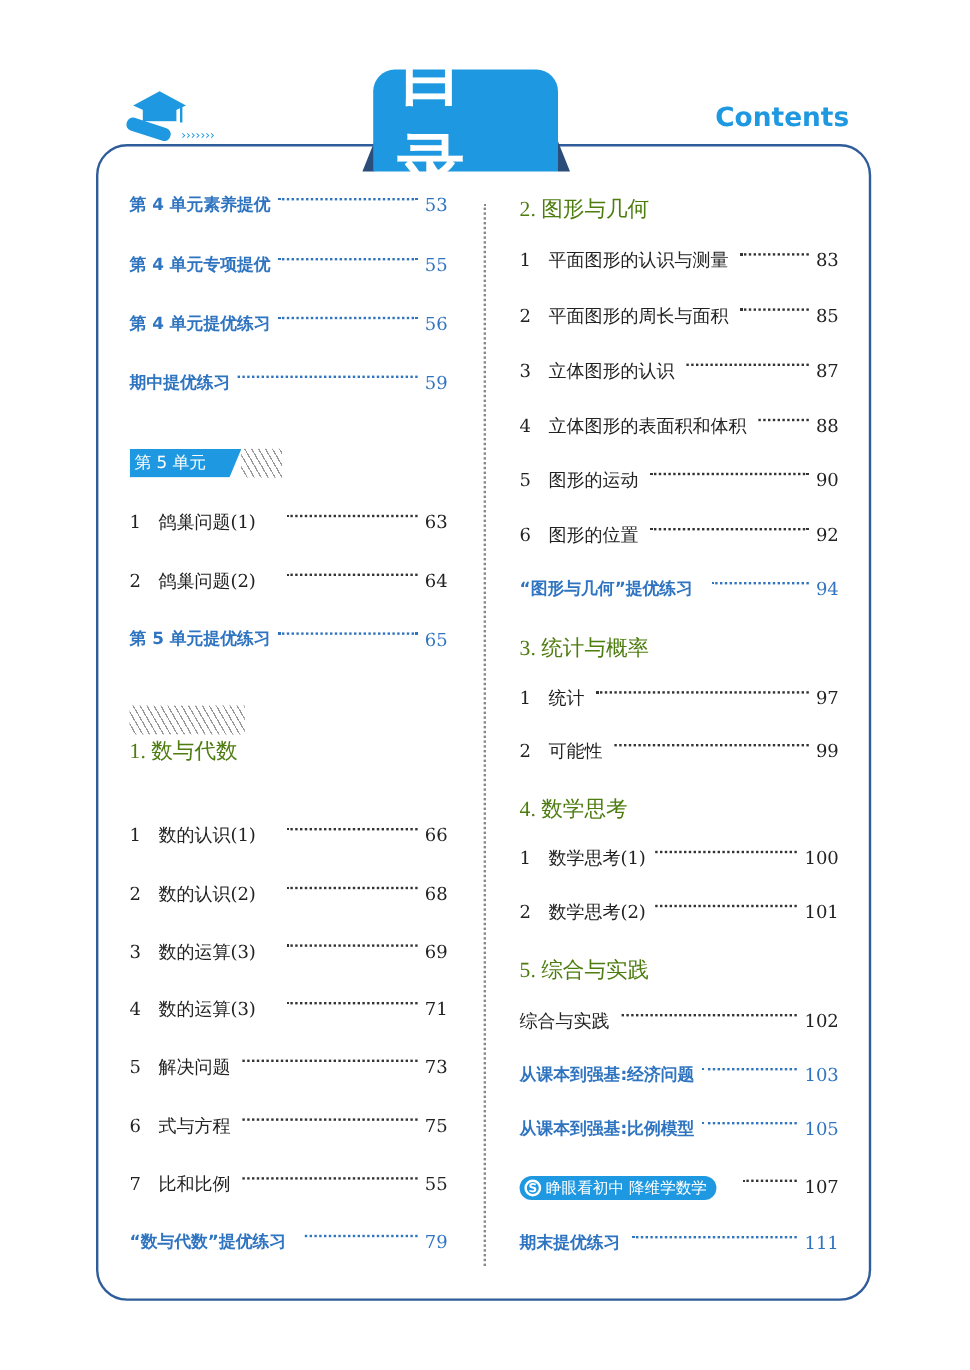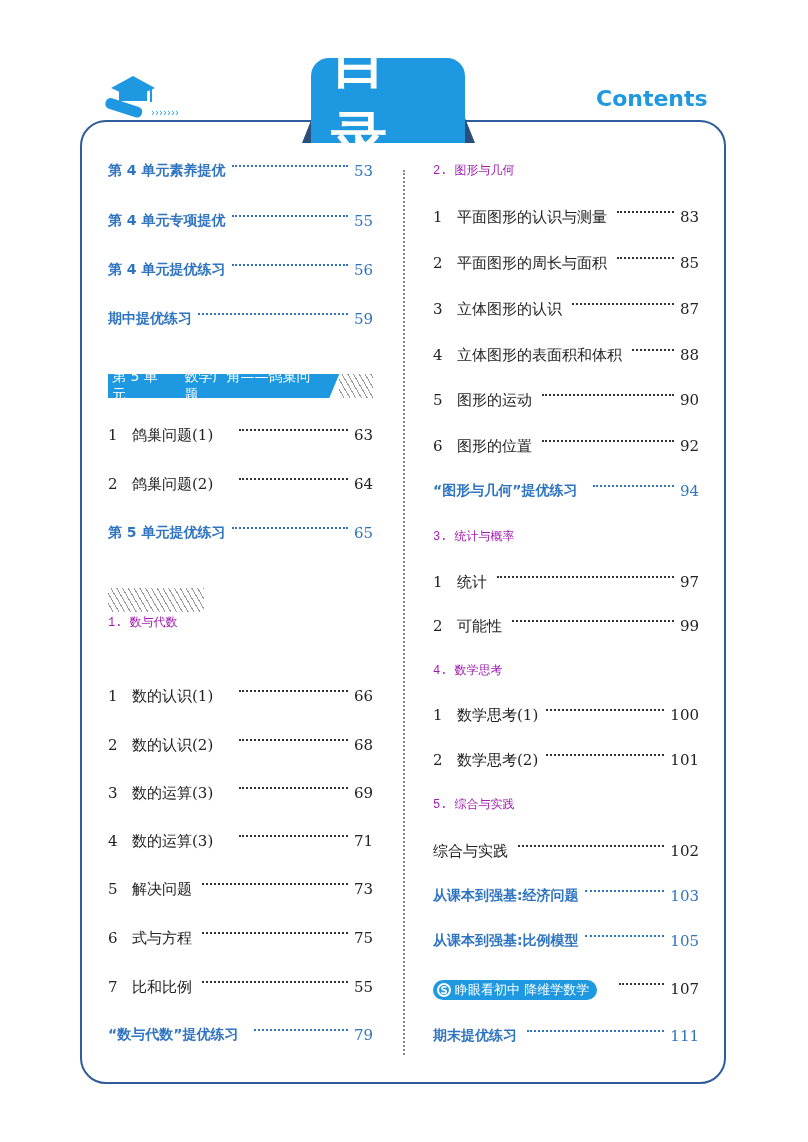--- a/index.html
+++ b/index.html
@@ -18,21 +18,21 @@
   .col.left { left:108px; width:265px; }
   .col.right { left:433px; width:266px; }
   .row { position:absolute; left:0; right:0; height:28px; display:flex; align-items:flex-start; font-size:15px; white-space:nowrap; }
   .row .num { width:24px; flex:none; }
   .row .label { flex:none; }
   .row .dots { flex:1; margin:0 6px; border-bottom:2px dotted #333; height:0; transform:translateY(3px); }
   .row .page { flex:none; font-size:15px; }
   .row.blue { color:#2f74c0; font-family:"DejaVu Sans", sans-serif; font-weight:bold; font-size:14px; }
   .row.blue .dots { border-color:#2f74c0; }
   .row.blue .page { font-family:"DejaVu Serif", serif; font-weight:normal; }
-  .row.section { color:#a21caf; font-family:Liberation Mono, monospace; font-size:12px; }
+  .row.section { color:#4d7c0f; font-family:Liberation Serif, serif; font-size:18px; }
   .banner { position:absolute; left:0; height:24px; display:flex; align-items:center; }
   .banner .bar { background:#1e98e0; color:#fff; height:24px; display:flex; align-items:center; padding:0 6px 0 4px;
        font-size:14px; font-family:"DejaVu Sans", sans-serif; clip-path:polygon(0 0,100% 0,calc(100% - 10px) 100%,0 100%); padding-right:16px; }
   .banner .hatch { height:24px; background:repeating-linear-gradient(60deg, transparent 0 4px, #999 4px 5px); }
   .badge { display:inline-flex; align-items:center; background:#1e98e0; color:#fff; border-radius:10px; height:20px;
       padding:0 8px 0 4px; font-family:"DejaVu Sans", sans-serif; font-size:13px; }
   .badge .s-icon { width:14px; height:14px; border:2px solid #fff; border-radius:50%; font-size:10px; display:inline-flex;
       align-items:center; justify-content:center; margin-right:4px; box-sizing:border-box; font-weight:bold; }
 </style>
 </head>
@@ -69,21 +69,21 @@
       <span class="dots"></span>
       <span class="page">56</span>
   </div>
   <div class="row blue" style="top:150px">
     <span class="label">期中提优练习</span>
       <span class="dots"></span>
       <span class="page">59</span>
   </div>
 
   <div class="banner" style="top:214px; width:265px">
-    <div class="bar"><span>第 5 单元</span>&nbsp;&nbsp;&nbsp;<span>数学广角——鸽巢问题</span></div>
+    <div class="bar"><span>第 5 单元</span>&nbsp;&nbsp;&nbsp;</div>
     <div class="hatch" style="width:34px"></div>
   </div>
 
   <div class="row" style="top:266px">
     <span class="num">1</span>
       <span class="label">鸽巢问题(1)</span>
       <span class="dots" style="margin-left:26px"></span>
       <span class="page">63</span>
   </div>
   <div class="row" style="top:315px">

